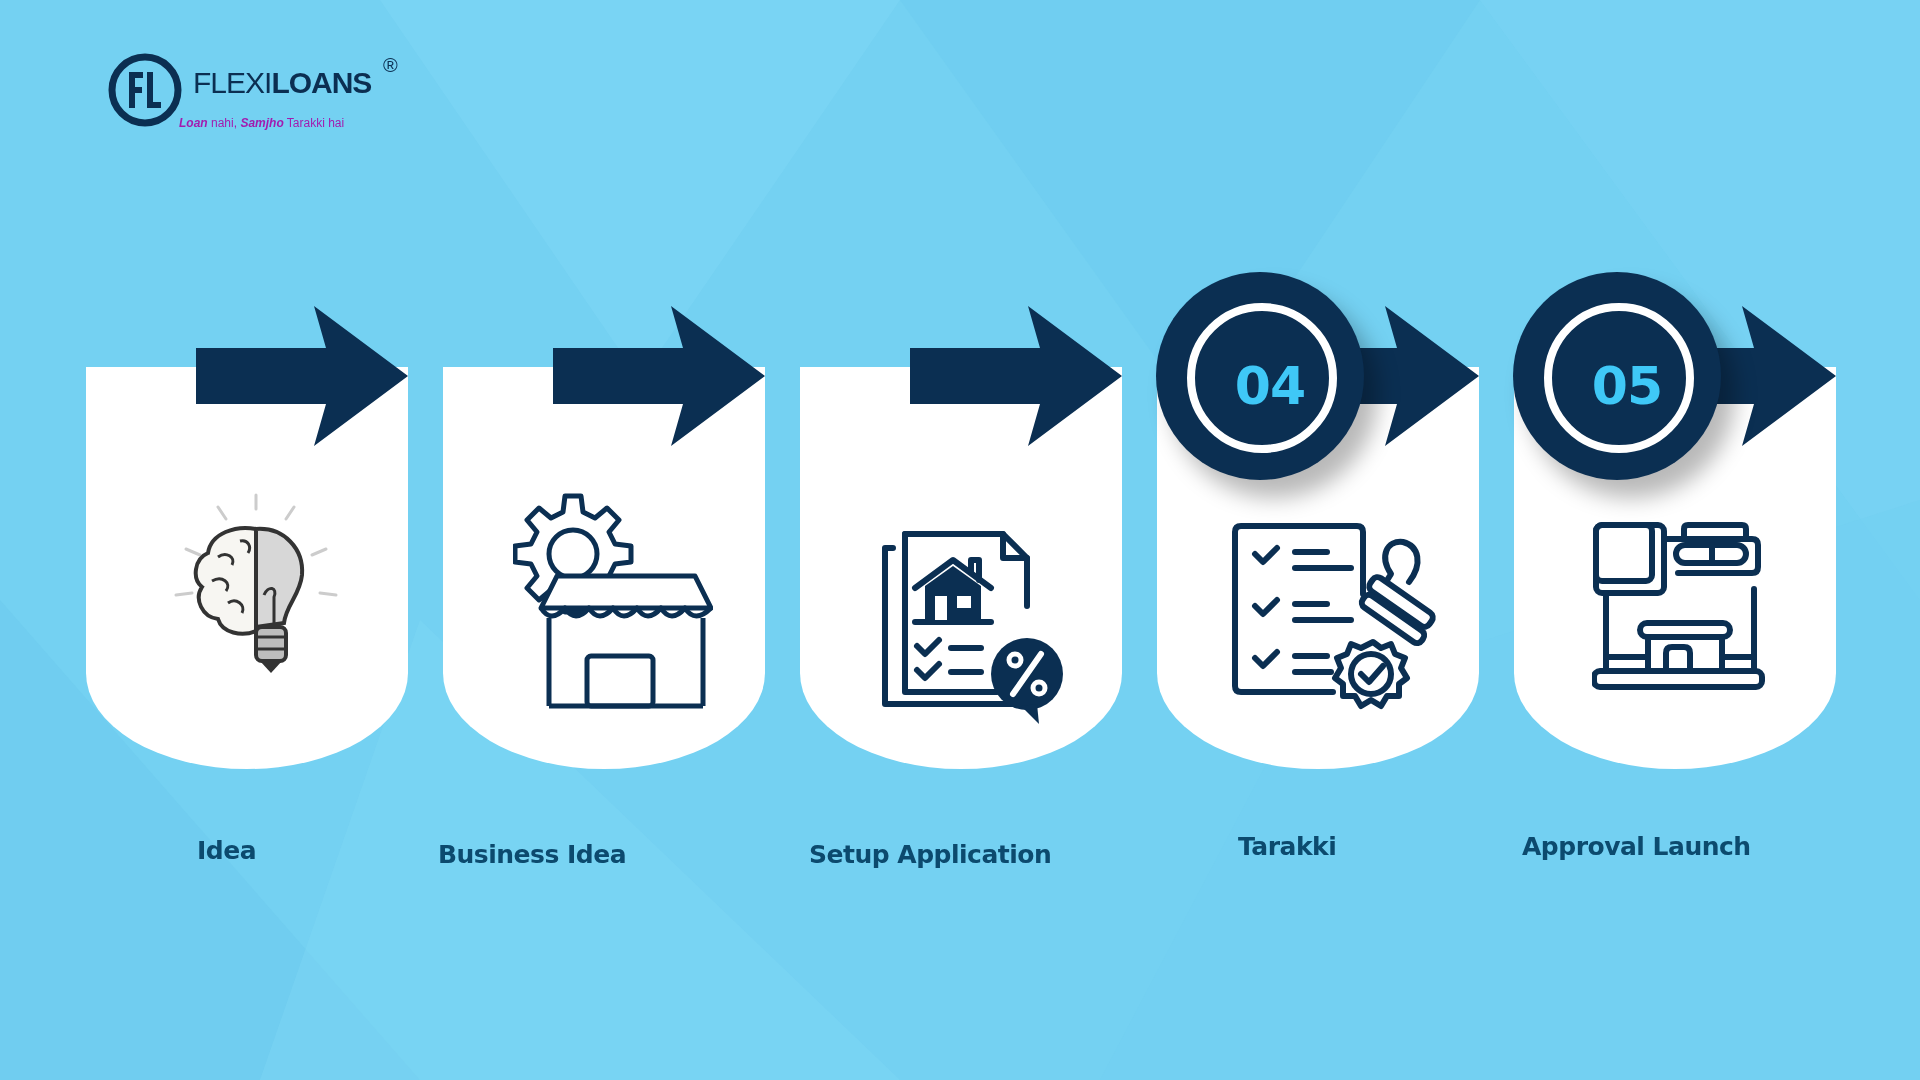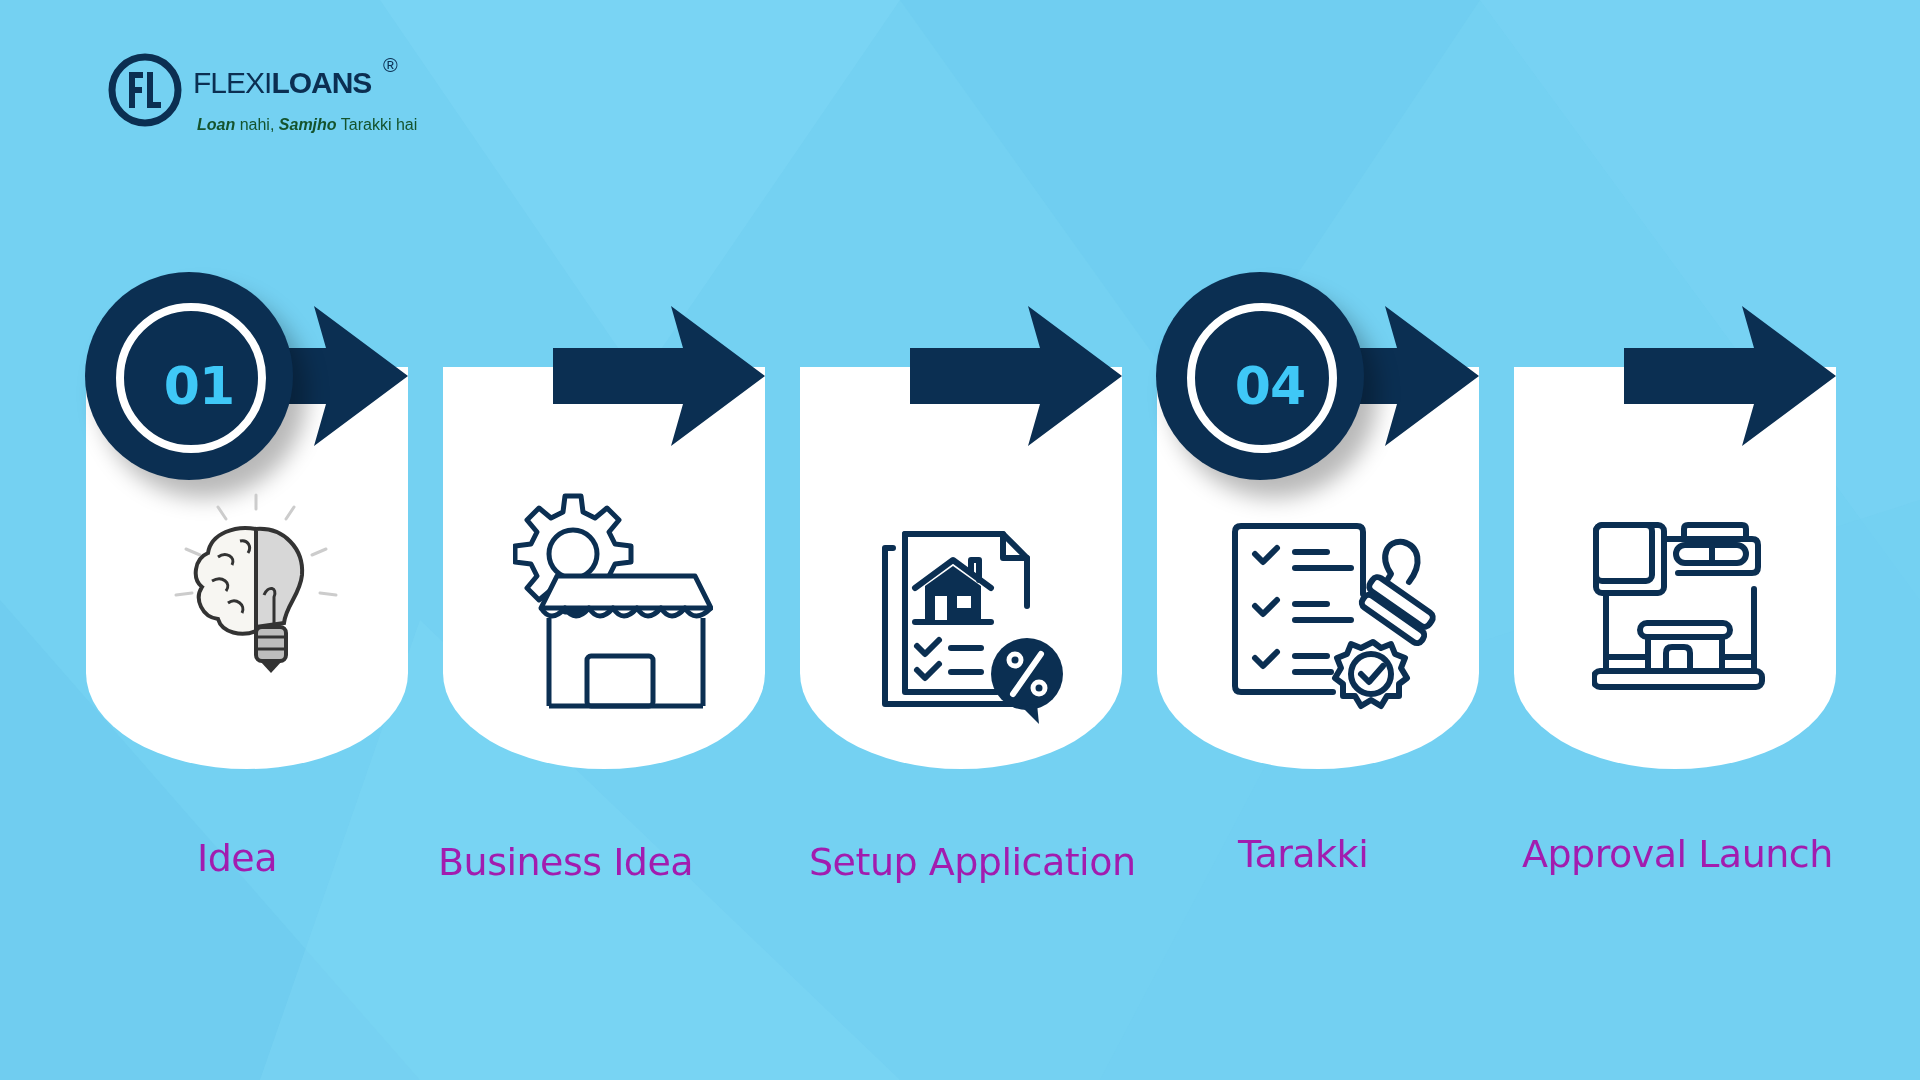--- a/index.html
+++ b/index.html
@@ -6,34 +6,34 @@
   body{width:1920px;height:1080px;overflow:hidden;position:relative;
     font-family:"DejaVu Sans","Liberation Sans",sans-serif;
     background:#74d1f2;}
   .bg{position:absolute;inset:0;overflow:hidden;}
   .logo{position:absolute;left:107px;top:52px;width:310px;height:84px;}
   .logo-mark{position:absolute;left:0;top:0;width:76px;height:76px;}
   .logo-word{position:absolute;left:86px;top:14px;font-size:30px;color:#0b2f52;letter-spacing:-1px;white-space:nowrap;font-family:"Liberation Sans",sans-serif;}
   .logo-word .light{font-weight:400;}
   .logo-word .bold{font-weight:700;}
   .logo-reg{position:absolute;left:276px;top:2px;font-size:20px;color:#0b2f52;font-family:"Liberation Sans",sans-serif;}
-  .logo-tag{position:absolute;left:90px;top:64px;font-size:16px;color:#14532d;white-space:nowrap;font-family:"Liberation Sans",sans-serif;}
+  .logo-tag{position:absolute;left:72px;top:64px;font-size:12px;color:#a21caf;white-space:nowrap;font-family:"Liberation Sans",sans-serif;}
   .logo-tag b{font-style:italic;font-weight:700;}
 
   .step{position:absolute;top:272px;width:322px;height:500px;}
   .card{position:absolute;left:0;top:95px;width:322px;height:402px;background:#fff;
     border-radius:0 0 161px 161px / 0 0 96px 96px;}
   .arrow{position:absolute;left:110px;top:34px;width:212px;height:140px;}
   .badge{position:absolute;left:-1px;top:0;width:208px;height:208px;border-radius:50%;background:#0b2f52;
     box-shadow:14px 18px 22px rgba(0,0,0,0.28);}
   .badge-ring{position:absolute;left:31px;top:31px;width:134px;height:134px;border-radius:50%;border:8px solid #fff;box-sizing:content-box;background:#0b2f52;}
   .badge-num{position:absolute;left:0;top:0;width:150px;height:150px;line-height:150px;text-align:center;
     color:#3fc8f7;font-weight:700;font-size:52px;font-family:"DejaVu Sans",sans-serif;letter-spacing:-1px;}
   .icon{position:absolute;}
-  .label{position:absolute;top:836px;font-weight:400;font-size:38px;color:#a21caf;white-space:nowrap;
+  .label{position:absolute;top:836px;font-weight:700;font-size:25px;color:#0c4a6e;white-space:nowrap;
     font-family:"DejaVu Sans",sans-serif;letter-spacing:-0.5px;}
 </style>
 </head>
 <body>
 
 <div class="bg">
   <svg width="1920" height="1080" style="position:absolute;left:0;top:0">
     <polygon points="0,0 1920,0 1920,1080 0,1080" fill="#74d1f2"></polygon>
     <polygon points="380,0 900,0 640,380" fill="#7dd6f5" opacity="0.6"></polygon>
     <polygon points="900,0 1480,0 1200,420" fill="#6cccef" opacity="0.5"></polygon>
@@ -57,25 +57,20 @@
   <div class="logo-tag">
     <b>Loan</b><span> nahi, </span><b>Samjho</b><span> Tarakki hai</span>
   </div>
 </div>
 
 <div class="step" style="left:86px">
   <div class="card"></div>
   <svg class="arrow" viewBox="0 0 212 140">
     <polygon points="0,42 130,42 118,0 212,70 118,140 130,98 0,98" fill="#0b2f52"></polygon>
   </svg>
-  <div class="badge">
-    <div class="badge-ring">
-        <div class="badge-num">01</div>
-      </div>
-  </div>
   <svg class="icon" style="left:70px;top:215px" width="200" height="200" viewBox="0 0 200 200">
     <g stroke="#ccc" stroke-width="3" stroke-linecap="round">
       <line x1="100" y1="8" x2="100" y2="22"></line>
         <line x1="62" y1="20" x2="70" y2="32"></line>
         <line x1="138" y1="20" x2="130" y2="32"></line>
       <line x1="30" y1="62" x2="44" y2="68"></line>
         <line x1="170" y1="62" x2="156" y2="68"></line>
       <line x1="20" y1="108" x2="36" y2="106"></line>
         <line x1="180" y1="108" x2="164" y2="106"></line>
     </g>
@@ -169,20 +164,25 @@
       <path d="M138 162 L146 170 L160 154"></path>
     </g>
   </svg>
 </div>
 
 <div class="step" style="left:1514px">
   <div class="card"></div>
   <svg class="arrow" viewBox="0 0 212 140">
     <polygon points="0,42 130,42 118,0 212,70 118,140 130,98 0,98" fill="#0b2f52"></polygon>
   </svg>
+  <div class="badge">
+    <div class="badge-ring">
+        <div class="badge-num">05</div>
+      </div>
+  </div>
   <svg class="icon" style="left:78px;top:245px" width="180" height="180" viewBox="0 0 180 180">
     <g fill="none" stroke="#0b2f52" stroke-width="6" stroke-linejoin="round" stroke-linecap="round">
       <rect x="4" y="8" width="68" height="68" rx="6"></rect>
       <rect x="4" y="8" width="56" height="56" rx="6"></rect>
       <path d="M92 22 V12 Q92 8 96 8 H150 Q154 8 154 12 V22"></path>
       <path d="M72 22 H160 Q166 22 166 28 V50 Q166 56 160 56 H86"></path>
       <rect x="84" y="28" width="70" height="18" rx="9"></rect>
       <line x1="120" y1="28" x2="120" y2="46"></line>
       <line x1="14" y1="76" x2="14" y2="152"></line>
         <line x1="162" y1="72" x2="162" y2="152"></line>

